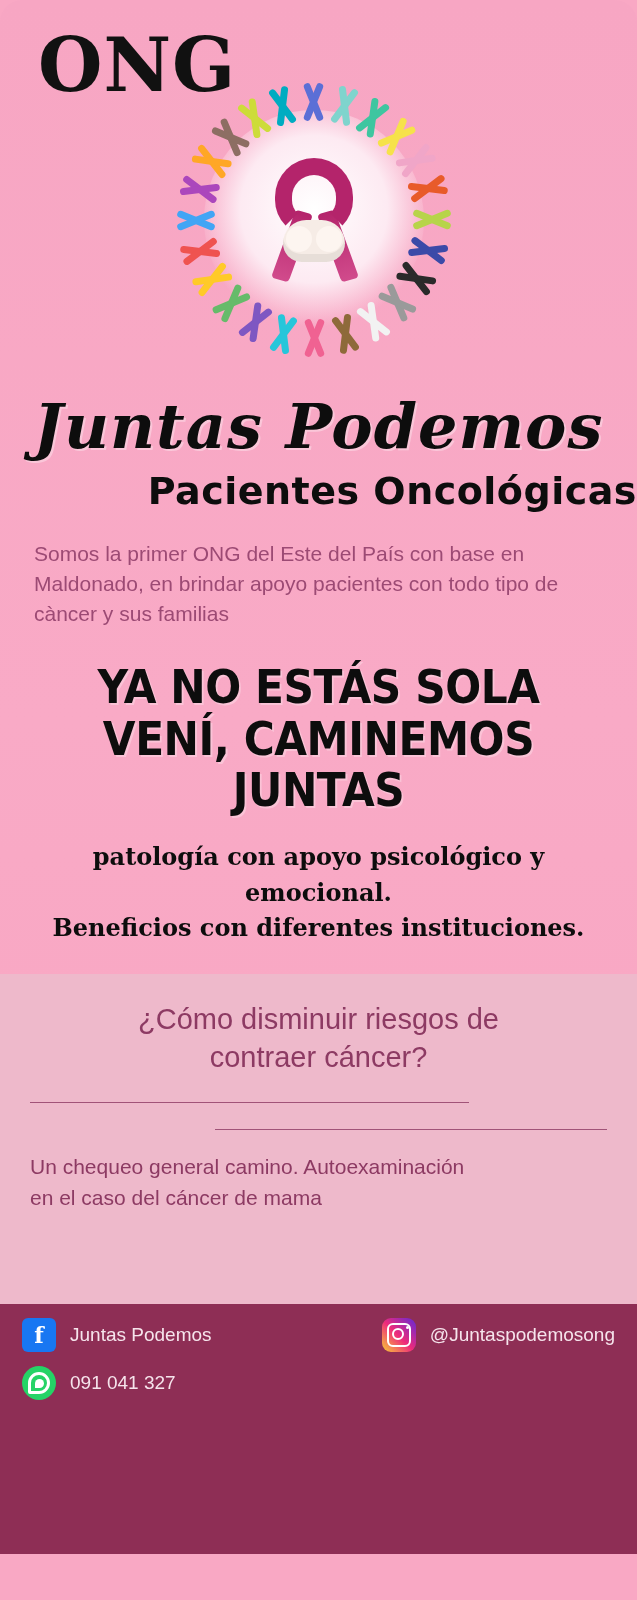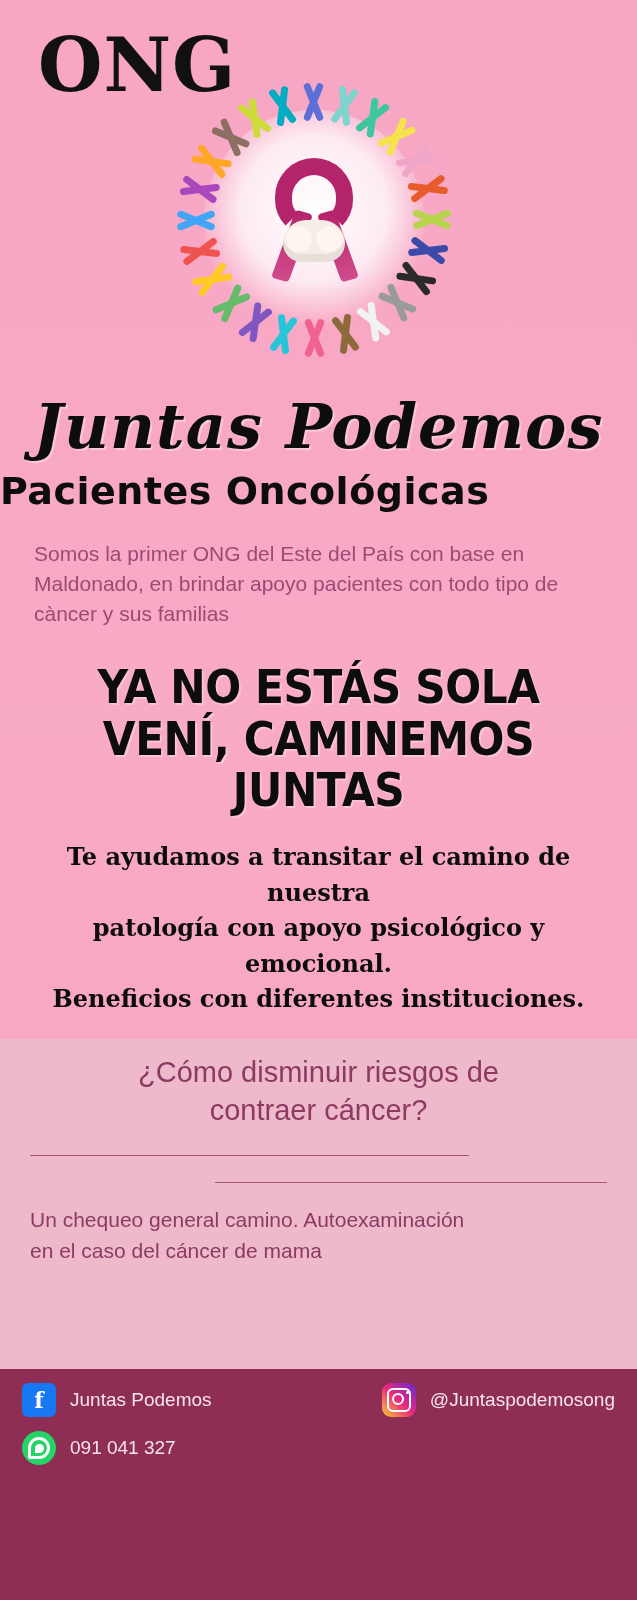--- a/index.html
+++ b/index.html
@@ -13,20 +13,21 @@
     font-family: "Liberation Sans", sans-serif;
     overflow: hidden;
     position: relative;
   }
   .poster {
     width: 637px;
     height: 1600px;
     position: relative;
     background: linear-gradient(180deg, #f7a6c3 0%, #f9aac6 45%, #f9a8c4 62%, #f9a8c4 100%);
     overflow: hidden;
+    border-radius: 22px;
   }
 
   
   .header-zone {
     position: relative;
     height: 380px;
   }
   .ong-word {
     position: absolute;
     left: 38px;
@@ -136,21 +137,21 @@
     font-family: "DejaVu Serif", serif;
     font-style: italic;
     font-weight: bold;
     font-size: 62px;
     color: #0d0d0d;
     letter-spacing: 1px;
     margin-top: 10px;
     text-shadow: 2px 2px 0 rgba(255,255,255,0.35);
   }
   .sub-title {
-    text-align: left;
+    text-align: right;
     font-family: "DejaVu Sans", sans-serif;
     font-weight: bold;
     font-size: 38px;
     color: #0d0d0d;
     margin-top: 6px;
     letter-spacing: 0.5px;
   }
   .intro {
     text-align: left;
     font-size: 21px;
@@ -178,23 +179,23 @@
     margin: 22px 26px 0 26px;
     font-family: "DejaVu Serif", serif;
     font-weight: bold;
     font-size: 24px;
     line-height: 1.48;
     color: #0d0d0d;
   }
 
   
   .tips {
-    margin-top: 22px;
+    margin-top: 28px;
     background: #eeb9cb;
-    padding: 14px 30px 24px 30px;
+    padding: 26px 30px 24px 30px;
     min-height: 330px;
     box-sizing: border-box;
   }
   .tips-q {
     text-align: center;
     font-size: 29px;
     line-height: 1.32;
     color: #8d3a63;
     font-family: "Liberation Sans", sans-serif;
   }
@@ -419,21 +420,20 @@
   <div class="script-title">Juntas Podemos</div>
   <div class="sub-title">Pacientes Oncológicas</div>
   <div class="intro">Somos la primer ONG del Este del País con base en Maldonado, en brindar apoyo pacientes con todo tipo de càncer y sus familias</div>
 
   <div class="shout">
     <div>YA NO ESTÁS SOLA</div>
     <div>VENÍ, CAMINEMOS JUNTAS</div>
   </div>
 
   <div class="benefits">
-    <div>Te ayudamos a transitar el camino de nuestra</div>
     <div>patología con apoyo psicológico y emocional.</div>
     <div>Beneficios con diferentes instituciones.</div>
   </div>
 
   <div class="tips">
     <div class="tips-q">
       <div>¿Cómo disminuir riesgos de</div>
       <div>contraer cáncer?</div>
     </div>
     <div class="rule left"></div>

